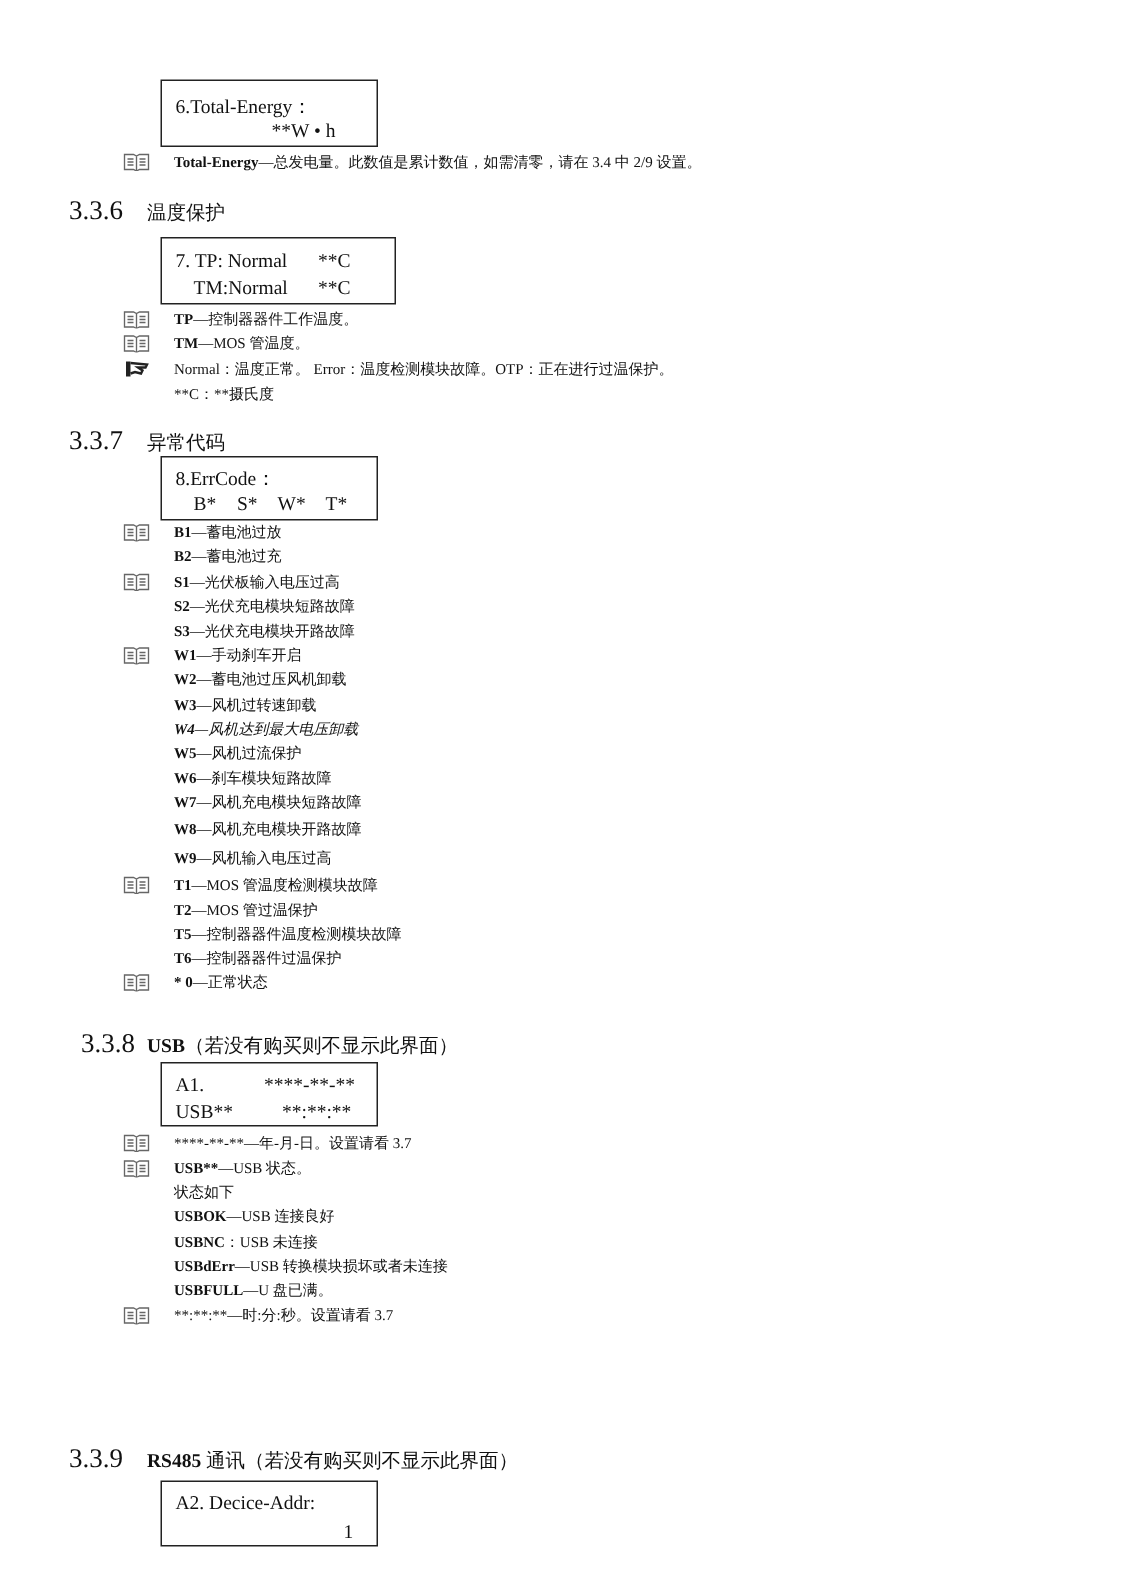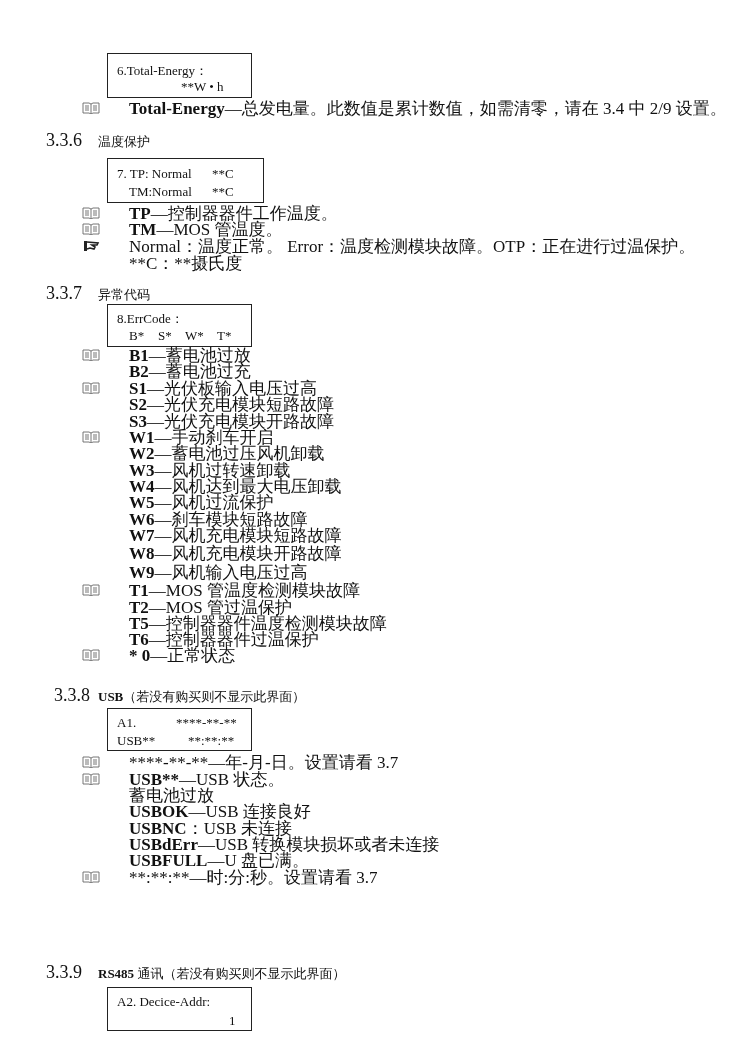--- a/index.html
+++ b/index.html
@@ -24,22 +24,22 @@
       font-family: "Liberation Serif", serif;
       white-space: nowrap;
     }
     .heading .num {
       font-weight: normal; font-size: 18px; display: inline-block; width: 52px;
     }
     .heading .title { font-size: 13px; }
     .heading .title b { font-weight: bold; }
     .row {
       position: absolute;
-      left: 129px;
-      font-size: 17px;
+      left: 116px;
+      font-size: 10px;
       line-height: 14px;
       white-space: nowrap;
       color: #111;
     }
     .row b { font-weight: bold; }
     .icon {
       position: absolute;
       left: 82px;
       width: 18px; height: 12px;
     }
@@ -123,21 +123,21 @@
     <div class="row" style="top: 398px;"><b>S2</b><span>—光伏充电模块短路故障</span></div>
     <div class="row" style="top: 415px;"><b>S3</b><span>—光伏充电模块开路故障</span></div>
     <span class="icon" style="top: 431px;">
       <svg width="18" height="12" viewBox="0 0 18 12">
         <path d="M1 1h6l2 1 2-1h6v10h-6l-2 1-2-1H1z M9 2v10 M3 4h4 M3 6h4 M3 8h4 M11 4h4 M11 6h4 M11 8h4" fill="none" stroke="#666" stroke-width="0.9"></path>
       </svg>
     </span>
     <div class="row" style="top: 431px;"><b>W1</b><span>—手动刹车开启</span></div>
     <div class="row" style="top: 447px;"><b>W2</b><span>—蓄电池过压风机卸载</span></div>
     <div class="row" style="top: 464px;"><b>W3</b><span>—风机过转速卸载</span></div>
-    <div class="row" style="top: 480px;"><b>W4</b><span>—风机达到最大电压卸载</span></div>
+    <div class="row" style="top: 480px; font-style: italic;"><b>W4</b><span>—风机达到最大电压卸载</span></div>
     <div class="row" style="top: 496px;"><b>W5</b><span>—风机过流保护</span></div>
     <div class="row" style="top: 513px;"><b>W6</b><span>—刹车模块短路故障</span></div>
     <div class="row" style="top: 529px;"><b>W7</b><span>—风机充电模块短路故障</span></div>
     <div class="row" style="top: 547px;"><b>W8</b><span>—风机充电模块开路故障</span></div>
     <div class="row" style="top: 566px;"><b>W9</b><span>—风机输入电压过高</span></div>
     <span class="icon" style="top: 584px;">
       <svg width="18" height="12" viewBox="0 0 18 12">
         <path d="M1 1h6l2 1 2-1h6v10h-6l-2 1-2-1H1z M9 2v10 M3 4h4 M3 6h4 M3 8h4 M11 4h4 M11 6h4 M11 8h4" fill="none" stroke="#666" stroke-width="0.9"></path>
       </svg>
     </span>
@@ -170,21 +170,21 @@
         <path d="M1 1h6l2 1 2-1h6v10h-6l-2 1-2-1H1z M9 2v10 M3 4h4 M3 6h4 M3 8h4 M11 4h4 M11 6h4 M11 8h4" fill="none" stroke="#666" stroke-width="0.9"></path>
       </svg>
     </span>
     <div class="row" style="top: 756px;"><b></b><span>****-**-**—年-月-日。设置请看 3.7</span></div>
     <span class="icon" style="top: 773px;">
       <svg width="18" height="12" viewBox="0 0 18 12">
         <path d="M1 1h6l2 1 2-1h6v10h-6l-2 1-2-1H1z M9 2v10 M3 4h4 M3 6h4 M3 8h4 M11 4h4 M11 6h4 M11 8h4" fill="none" stroke="#666" stroke-width="0.9"></path>
       </svg>
     </span>
     <div class="row" style="top: 773px;"><b>USB**</b><span>—USB 状态。</span></div>
-    <div class="row" style="top: 789px;"><b></b><span>蓄电池过放</span></div>
+    <div class="row" style="top: 789px;"><b></b><span>状态如下</span></div>
     <div class="row" style="top: 805px;"><b>USBOK</b><span>—USB 连接良好</span></div>
     <div class="row" style="top: 822px;"><b>USBNC</b><span>：USB 未连接</span></div>
     <div class="row" style="top: 838px;"><b>USBdErr</b><span>—USB 转换模块损坏或者未连接</span></div>
     <div class="row" style="top: 854px;"><b>USBFULL</b><span>—U 盘已满。</span></div>
     <span class="icon" style="top: 871px;">
       <svg width="18" height="12" viewBox="0 0 18 12">
         <path d="M1 1h6l2 1 2-1h6v10h-6l-2 1-2-1H1z M9 2v10 M3 4h4 M3 6h4 M3 8h4 M11 4h4 M11 6h4 M11 8h4" fill="none" stroke="#666" stroke-width="0.9"></path>
       </svg>
     </span>
     <div class="row" style="top: 871px;"><b></b><span>**:**:**—时:分:秒。设置请看 3.7</span></div>

